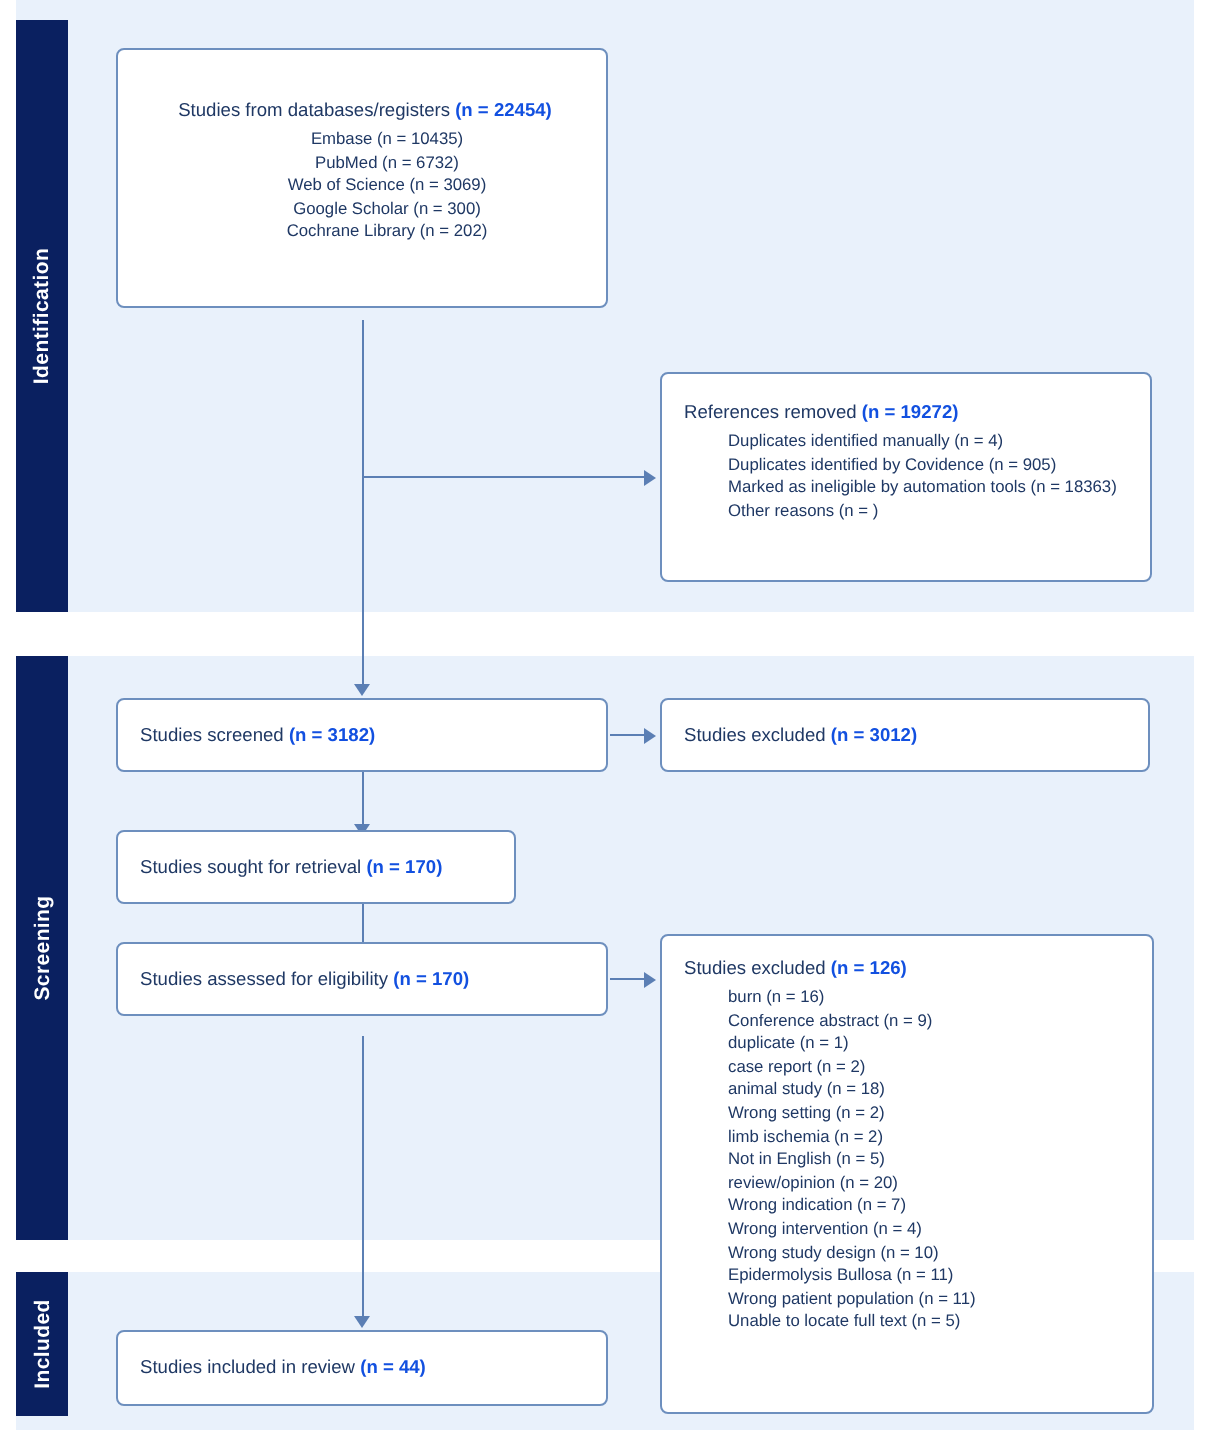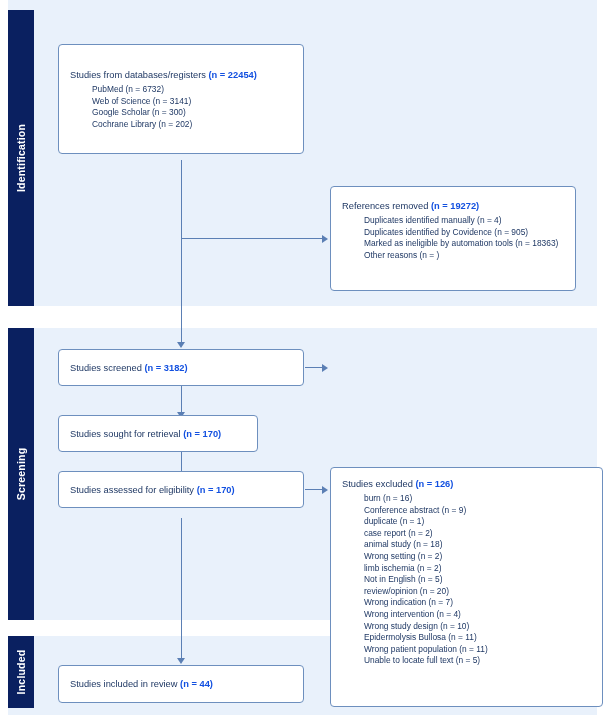--- a/index.html
+++ b/index.html
@@ -145,29 +145,30 @@
 
   <div class="vline" style="left:181px; top:452px; height:26px;"></div>
   <div class="arrow-down" style="left:177px; top:478px;"></div>
 
   <div class="hline" style="left:305px; top:489px; width:17px;"></div>
   <div class="arrow-right" style="left:322px; top:485.5px;"></div>
 
   <div class="vline" style="left:181px; top:518px; height:140px;"></div>
   <div class="arrow-down" style="left:177px; top:658px;"></div>
 
-  <div class="flow-box" style="left:58px; top:44px; width:246px; height:110px;">
+  <div class="flow-box" style="left:58px; top:24px; width:246px; height:130px;text-align:center;">
     <div class="box-inner" style="top:24px;">
       <div class="box-title">
         <span>Studies from databases/registers</span>
         <span class="count">(n = 22454)</span>
       </div>
       <ul class="sub-list">
+        <li>Embase (n = 10435)</li>
         <li>PubMed (n = 6732)</li>
-        <li>Web of Science (n = 3141)</li>
+        <li>Web of Science (n = 3069)</li>
         <li>Google Scholar (n = 300)</li>
         <li>Cochrane Library (n = 202)</li>
       </ul>
     </div>
   </div>
 
   <div class="flow-box" style="left:330px; top:186px; width:246px; height:105px;">
     <div class="box-inner" style="top:13px;">
       <div class="box-title">
         <span>References removed</span>
@@ -184,40 +185,48 @@
 
   <div class="flow-box" style="left:58px; top:349px; width:246px; height:37px;">
     <div class="box-inner centered">
       <div class="box-title">
         <span>Studies screened</span>
         <span class="count">(n = 3182)</span>
       </div>
     </div>
   </div>
 
+  <div class="flow-box" style="left:330px; top:349px; width:245px; height:37px;">
+    <div class="box-inner centered">
+      <div class="box-title">
+        <span>Studies excluded</span>
+        <span class="count">(n = 3012)</span>
+      </div>
+    </div>
+  </div>
 
   <div class="flow-box" style="left:58px; top:415px; width:200px; height:37px;">
     <div class="box-inner centered">
       <div class="box-title">
         <span>Studies sought for retrieval</span>
         <span class="count">(n = 170)</span>
       </div>
     </div>
   </div>
 
   <div class="flow-box" style="left:58px; top:471px; width:246px; height:37px;">
     <div class="box-inner centered">
       <div class="box-title">
         <span>Studies assessed for eligibility</span>
         <span class="count">(n = 170)</span>
       </div>
     </div>
   </div>
 
-  <div class="flow-box" style="left:330px; top:467px; width:273px; height:240px;">
+  <div class="flow-box" style="left:330px; top:467px; width:247px; height:240px;">
     <div class="box-inner" style="top:10px;">
       <div class="box-title">
         <span>Studies excluded</span>
         <span class="count">(n = 126)</span>
       </div>
       <ul class="sub-list">
         <li>burn (n = 16)</li>
         <li>Conference abstract (n = 9)</li>
         <li>duplicate (n = 1)</li>
         <li>case report (n = 2)</li>

